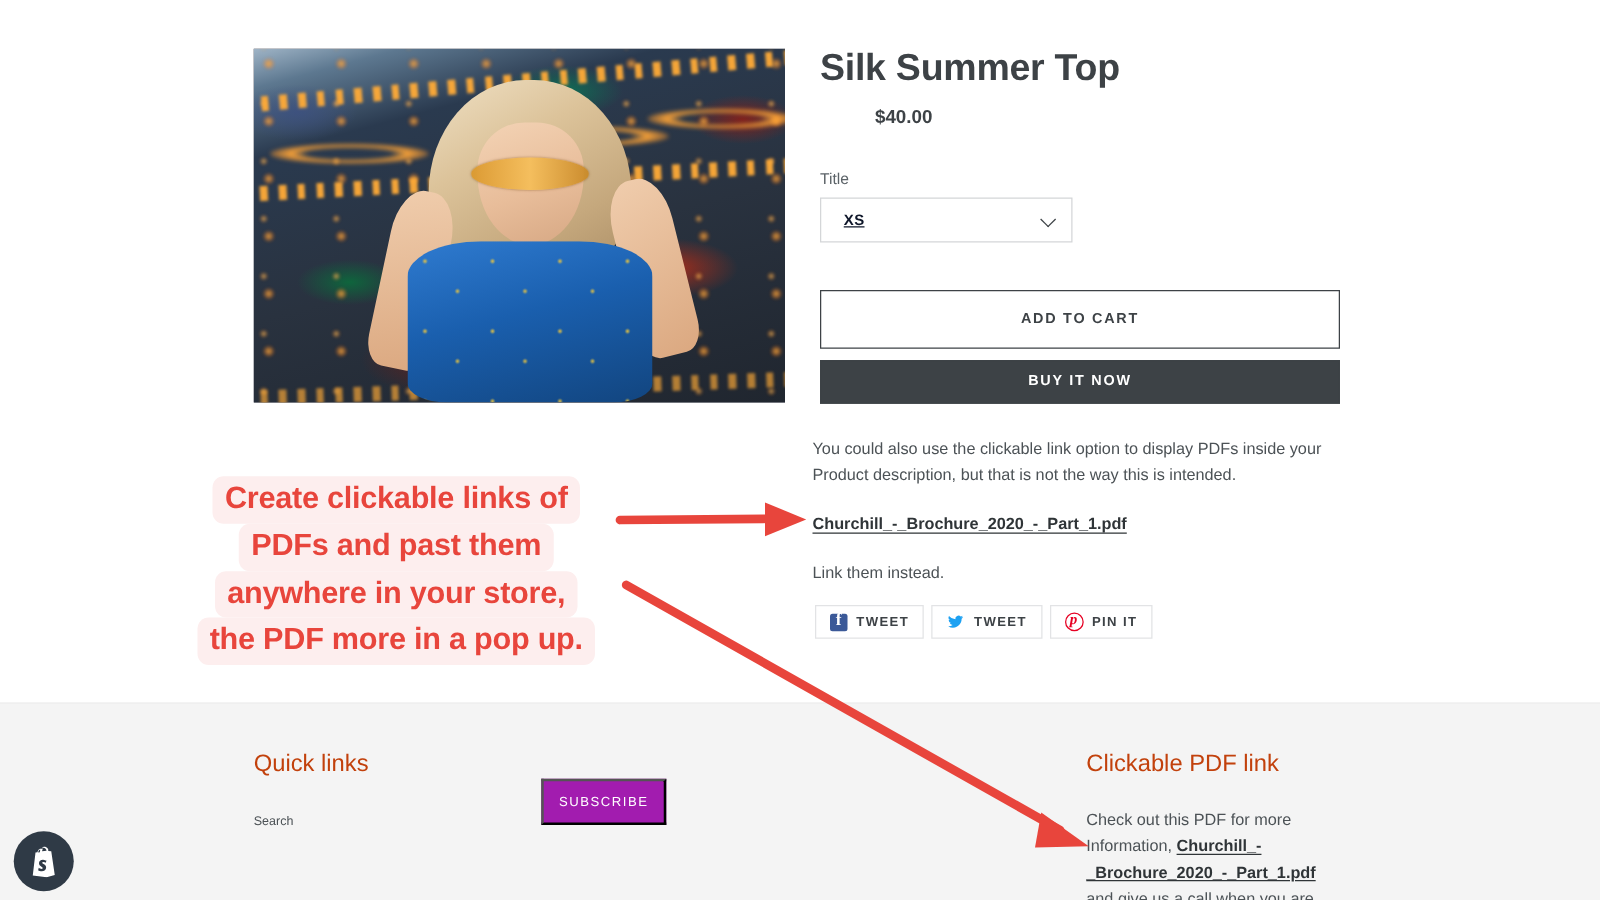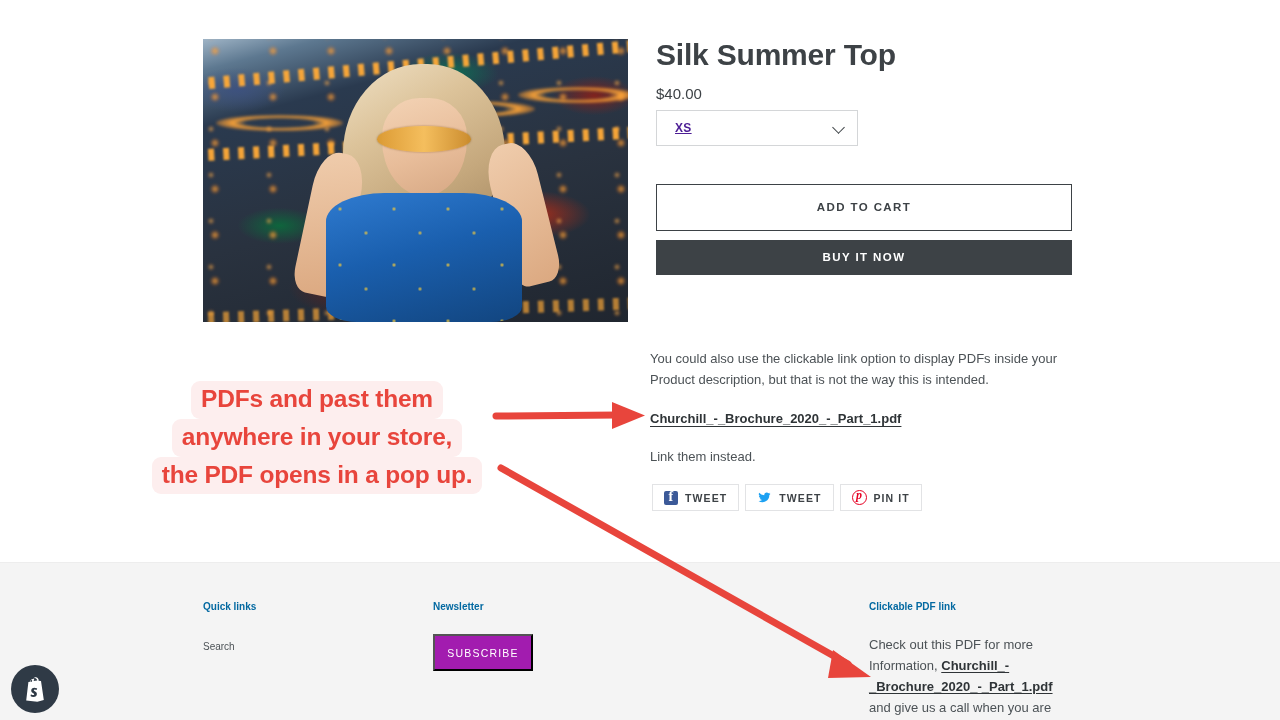--- a/index.html
+++ b/index.html
@@ -83,27 +83,27 @@
       radial-gradient(circle 4px at 14px 16px, rgba(240,200,60,.95), transparent 60%),
       radial-gradient(circle 4px at 40px 40px, rgba(240,200,60,.9), transparent 60%),
       linear-gradient(165deg, #2f7bd0 0%, #1a5fae 45%, #12457f 100%);
     background-size: 54px 56px, 54px 56px, 100% 100%;
     border-radius: 30% 30% 16% 16% / 22% 22% 12% 12%;
   }
 
   
   .pd { position: absolute; left: 656px; top: 38px; width: 416px; }
   .pd-title { font-size: 30px; font-weight: bold; color: #3d4246; letter-spacing: -.2px; line-height: 1.15; }
-  .pd-price { font-size: 15px; font-weight: normal; color: #3d4246; margin-top: 12px; }
+  .pd-price { font-size: 15px; font-weight: bold; color: #3d4246; margin-top: 12px; margin-left: 44px; }
   .pd-label { font-size: 12.5px; color: #5c6368; margin-top: 34px; }
   .pd-select {
     position: relative; margin-top: 8px; width: 202px; height: 36px;
     border: 1px solid #d4d6d8; background: #fff;
     display: flex; align-items: center; padding-left: 18px;
-    font-size: 12px; font-weight: bold; color: #4c1d95; letter-spacing: .3px; text-decoration: underline;
+    font-size: 12px; font-weight: bold; color: #0f172a; letter-spacing: .3px; text-decoration: underline;
   }
   .pd-select .chev {
     position: absolute; right: 14px; top: 12px; width: 9px; height: 9px;
     border-right: 1.6px solid #3d4246; border-bottom: 1.6px solid #3d4246;
     transform: rotate(45deg);
   }
   .btn-cart, .btn-buy {
     margin-top: 0; width: 416px; height: 47px;
     display: flex; align-items: center; justify-content: center;
     font-size: 11.5px; font-weight: bold; letter-spacing: 1.4px;
@@ -141,21 +141,21 @@
     font-family: "Liberation Serif", serif; font-style: italic; font-weight: bold;
     font-size: 12px; color: #e60023;
   }
 
   
   .footer {
     position: absolute; left: 0; top: 562px; width: 1280px; height: 158px;
     background: #f4f4f4; border-top: 1px solid #ededed;
   }
   .f-col { position: absolute; }
-  .f-title { font-size: 10px; font-weight: bold; color: #0369a1; }
+  .f-title { font-size: 19px; font-weight: normal; color: #c2410c; }
   .f-link  { font-size: 10px; color: #4c5256; margin-top: 29px; display: block; }
   .f-body  { font-size: 13px; color: #4c5256; line-height: 1.62; margin-top: 22px; }
   .f-body a { color: #2f3437; font-weight: bold; text-decoration: underline; text-underline-offset: 2px; }
   .news-row { display: flex; margin-top: 22px; }
   .news-input {
     width: 312px; height: 37px; background: #fff; border: 1px solid #e4e4e4;
     display: flex; align-items: center; padding-left: 20px;
     font-size: 13px; color: #9a9fa3;
   }
   .news-btn {
@@ -201,20 +201,21 @@
       <div class="pi-arm right"></div>
       <div class="pi-face"></div>
       <div class="pi-glasses"></div>
       <div class="pi-shirt"></div>
     </div>
   </div>
 
   <div class="pd">
     <h1 class="pd-title">Silk Summer Top</h1>
     <div class="pd-price">$40.00</div>
+    <div class="pd-label">Title</div>
     <div class="pd-select">
       <span>XS</span>
       <span class="chev"></span>
     </div>
     <button class="btn-cart">ADD TO CART</button>
     <button class="btn-buy">BUY IT NOW</button>
   </div>
 
   <div class="pd-desc">
     <p>You could also use the clickable link option to display PDFs inside your Product description, but that is not the way this is intended.</p>
@@ -241,43 +242,43 @@
     </button>
   </div>
 
   <div class="footer">
     <div class="f-col" style="left:203px; top:38px; width:200px;">
       <div class="f-title">Quick links</div>
       <a class="f-link">Search</a>
     </div>
 
     <div class="f-col" style="left:433px; top:38px; width:420px;">
-      <div class="f-title">Newsletter</div>
       <div class="news-row">
         <button class="news-btn">SUBSCRIBE</button>
       </div>
     </div>
 
     <div class="f-col" style="left:869px; top:38px; width:205px;">
       <div class="f-title">Clickable PDF link</div>
       <div class="f-body"><span>Check out this PDF for more Information, </span><a>Churchill_-_Brochure_2020_-_Part_1.pdf</a><span> and give us a call when you are ready to order.</span></div>
     </div>
   </div>
 
   <div class="shopify-badge">
     <svg width="24" height="26" viewBox="0 0 24 26">
       <path fill="#ffffff" d="M15.6 3.6c-.3-.9-1-1.7-2-2.1-.8-.3-1.6-.2-2.3.2-.5.3-.9.8-1.2 1.4-.6-.1-1.2 0-1.7.3-.8.5-1.2 1.4-1.4 2.3L5.4 6 3.2 24.4l11.1 1.4 6.5-1.9-2.8-18.9-2.4-.3zm-5.3-.6c.4-.6 1-.9 1.6-.9.5 0 1 .2 1.4.6.5.5.8 1.2.9 1.9l-3.5.4c0-.7.2-1.4.6-2h-1zm-1.9 1c.3-.2.6-.3.9-.3-.3.6-.4 1.3-.4 2l-1.4.2c.1-.7.4-1.4.9-1.9z"></path>
       <path fill="#2f3a46" d="M13.4 12.3c-.6-.3-1.3-.5-2-.5-2 0-3.2 1.2-3.2 2.8 0 1.5 1.1 2.2 2 2.7.7.4 1 .7 1 1.1 0 .4-.3.7-.9.7-.8 0-1.7-.4-2.3-.9l-.5 1.9c.7.5 1.8.9 2.9.9 2.1 0 3.5-1.2 3.5-3 0-1.5-1.1-2.3-2.1-2.8-.6-.3-1-.6-1-1 0-.4.4-.6.9-.6.7 0 1.4.2 1.9.5l.6-1.8z"></path>
     </svg>
   </div>
 
   <div class="annot">
+    <div class="annot-line">Create clickable links of</div>
     <div class="annot-line">PDFs and past them</div>
     <div class="annot-line">anywhere in your store,</div>
-    <div class="annot-line">the PDF opens in a pop up.</div>
+    <div class="annot-line">the PDF more in a pop up.</div>
   </div>
 
   <svg class="arrows" width="1280" height="720">
     <g>
       <line x1="496" y1="416" x2="618" y2="415" stroke="#e8453c" stroke-width="7" stroke-linecap="round"></line>
       <polygon points="612,402 645,415.5 612,429" fill="#e8453c"></polygon>
     </g>
     <g>
       <line x1="501" y1="468" x2="848" y2="664" stroke="#e8453c" stroke-width="7" stroke-linecap="round"></line>
       <polygon points="833,650 871,677 828,678" fill="#e8453c"></polygon>

